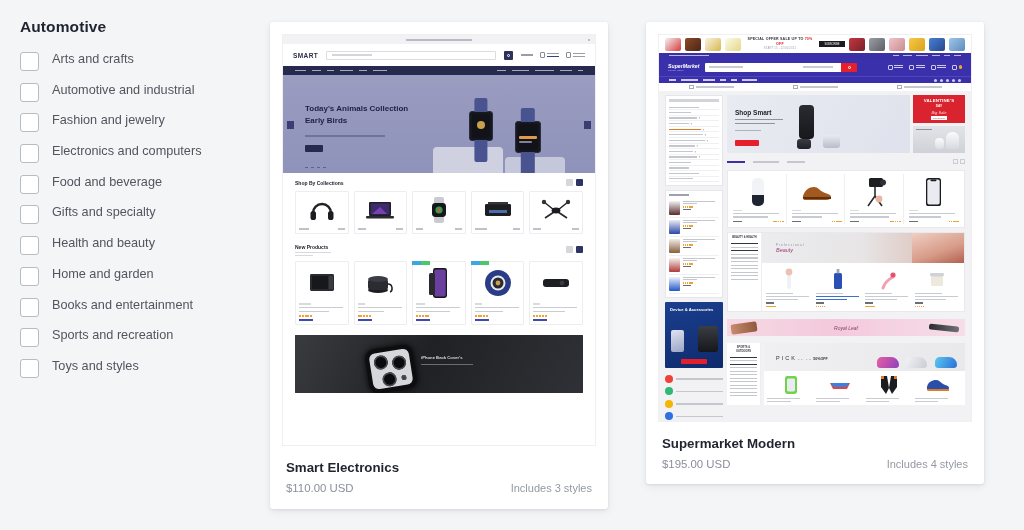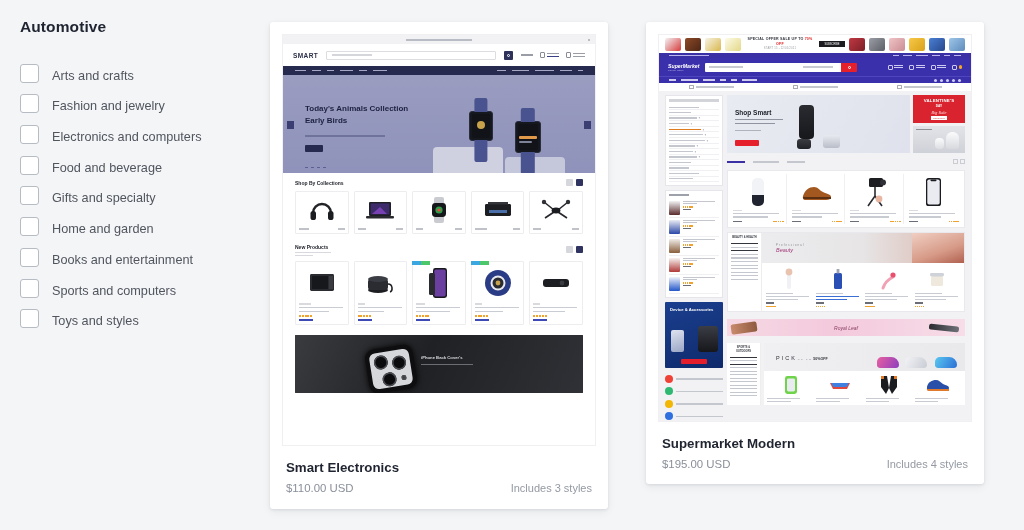--- a/index.html
+++ b/index.html
@@ -13,21 +13,21 @@
   .page { position: relative; width: 1024px; height: 530px; display: flex; }
 
   
   .sidebar { width: 270px; flex: 0 0 270px; padding: 18px 0 0 20px; }
   .sidebar-title {
     font-size: 15.5px; font-weight: bold; color: #1f2430;
     letter-spacing: .1px; margin-bottom: 16px;
   }
   .facet-list { display: flex; flex-direction: column; gap: 0; }
   .facet-row {
-    display: flex; align-items: flex-end; gap: 13px;
+    display: flex; align-items: flex-start; gap: 13px;
     height: 30.7px; cursor: pointer;
   }
   .checkbox {
     width: 19px; height: 19px; flex: 0 0 19px;
     border: 1px solid #b6bbc4; border-radius: 3px;
     background: #ffffff;
   }
   .facet-label { font-size: 12.7px; color: #51555e; white-space: nowrap; }
 
   
@@ -378,45 +378,53 @@
 
   <aside class="sidebar">
     <div class="sidebar-title">Automotive</div>
     <div class="facet-list">
       <label class="facet-row">
         <span class="checkbox"></span>
         <span class="facet-label">Arts and crafts</span>
       </label>
       <label class="facet-row">
         <span class="checkbox"></span>
+        <span class="facet-label">Automotive and industrial</span>
+      </label>
+      <label class="facet-row">
+        <span class="checkbox"></span>
         <span class="facet-label">Fashion and jewelry</span>
       </label>
       <label class="facet-row">
         <span class="checkbox"></span>
         <span class="facet-label">Electronics and computers</span>
       </label>
       <label class="facet-row">
         <span class="checkbox"></span>
         <span class="facet-label">Food and beverage</span>
       </label>
       <label class="facet-row">
         <span class="checkbox"></span>
         <span class="facet-label">Gifts and specialty</span>
       </label>
       <label class="facet-row">
         <span class="checkbox"></span>
+        <span class="facet-label">Health and beauty</span>
+      </label>
+      <label class="facet-row">
+        <span class="checkbox"></span>
         <span class="facet-label">Home and garden</span>
       </label>
       <label class="facet-row">
         <span class="checkbox"></span>
         <span class="facet-label">Books and entertainment</span>
       </label>
       <label class="facet-row">
         <span class="checkbox"></span>
-        <span class="facet-label">Sports and computers</span>
+        <span class="facet-label">Sports and recreation</span>
       </label>
       <label class="facet-row">
         <span class="checkbox"></span>
         <span class="facet-label">Toys and styles</span>
       </label>
     </div>
   </aside>
 
   <section class="cards">
 

